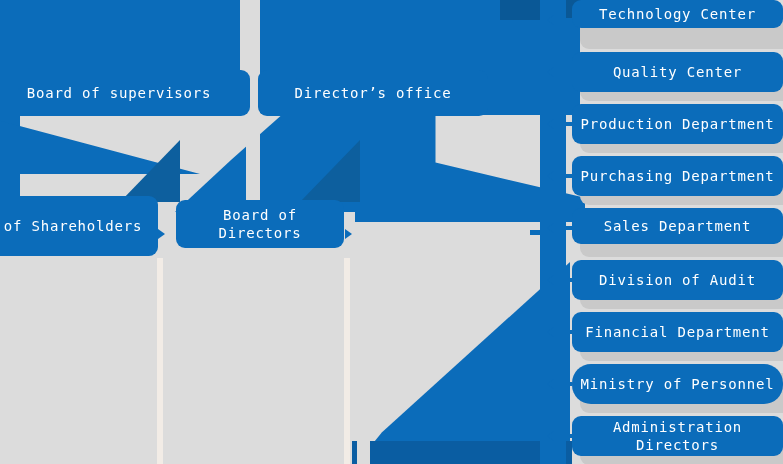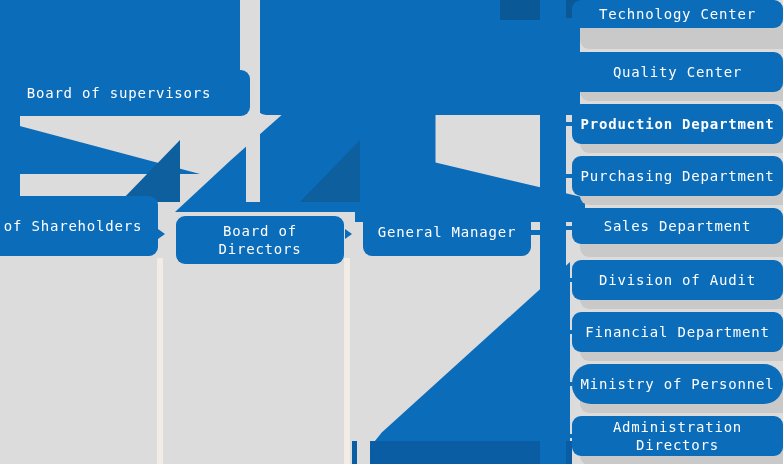--- a/index.html
+++ b/index.html
@@ -183,52 +183,52 @@
   <div class="panel" style="left:240px; top:0px;  width:20px; height:120px;"></div>
   <div class="panel" style="left:246px; top:112px; width:14px; height:90px;"></div>
 
   <div class="vline" style="left:556px; top:0px; width:9px; height:464px;"></div>
   <div class="hline" style="left:530px; top:230px; width:32px; height:5px;"></div>
 
   <div class="node rank1" style="left:-12px; top:70px; width:262px; height:46px;">
     <span>Board of supervisors</span>
   </div>
 
+  <div class="node rank1" style="left:258px; top:70px; width:230px; height:46px;">
+    <span>Director’s office</span>
+  </div>
 
   <div class="node rank1" style="left:-12px; top:196px; width:170px; height:60px; flex-direction:column;">
     <span>of Shareholders</span>
   </div>
   <div class="arrow" style="left:158px; top:229px;"></div>
 
-  <div class="node rank1" style="left:176px; top:216px; width:168px; height:48px;">
+  <div class="node rank1" style="left:176px; top:200px; width:168px; height:48px;">
     <span>Board of Directors</span>
   </div>
   <div class="arrow" style="left:345px; top:229px;"></div>
 
-  <div class="node rank1" style="left:363px; top:208px; width:168px; height:48px;">
-    <span>General Manager</span>
-  </div>
 
   <div id="dept-col">
       <div class="node-shadow" style="left: 580px; top: 9px; width: 211px; height: 40px;"></div>
       <div class="hline" style="position: absolute; left: 556px; top: 18px; width: 16px; height: 4px;"></div>
       <div class="arrow-l" style="left: 547px; top: 15px;"></div>
       <div class="node dept" style="left: 572px; top: 0px; width: 211px; height: 28px; align-items: center;">
         <span>Technology Center</span>
       </div>
       <div class="node-shadow" style="left: 580px; top: 61px; width: 211px; height: 40px;"></div>
       <div class="hline" style="position: absolute; left: 556px; top: 70px; width: 16px; height: 4px;"></div>
       <div class="arrow-l" style="left: 547px; top: 67px;"></div>
       <div class="node dept" style="left: 572px; top: 52px; width: 211px; height: 40px;">
         <span>Quality Center</span>
       </div>
       <div class="node-shadow" style="left: 580px; top: 113px; width: 211px; height: 40px;"></div>
       <div class="hline" style="position: absolute; left: 556px; top: 122px; width: 16px; height: 4px;"></div>
       <div class="arrow-l" style="left: 547px; top: 119px;"></div>
-      <div class="node dept" style="left: 572px; top: 104px; width: 211px; height: 40px; font-weight: bold;">
+      <div class="node dept" style="left: 572px; top: 104px; width: 211px; height: 40px;">
         <span>Production Department</span>
       </div>
       <div class="node-shadow" style="left: 580px; top: 165px; width: 211px; height: 40px;"></div>
       <div class="hline" style="position: absolute; left: 556px; top: 174px; width: 16px; height: 4px;"></div>
       <div class="arrow-l" style="left: 547px; top: 171px;"></div>
       <div class="node dept" style="left: 572px; top: 156px; width: 211px; height: 40px;">
         <span>Purchasing Department</span>
       </div>
       <div class="node-shadow" style="left: 580px; top: 217px; width: 211px; height: 40px;"></div>
       <div class="hline" style="position: absolute; left: 556px; top: 226px; width: 16px; height: 4px;"></div>

